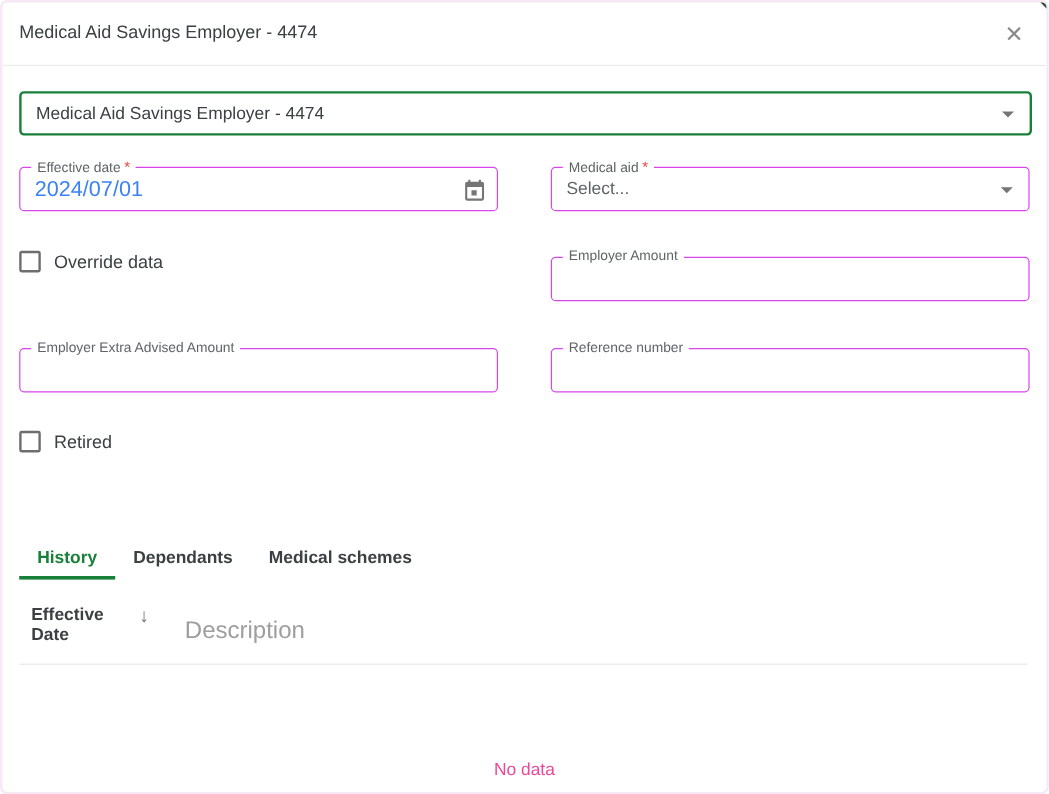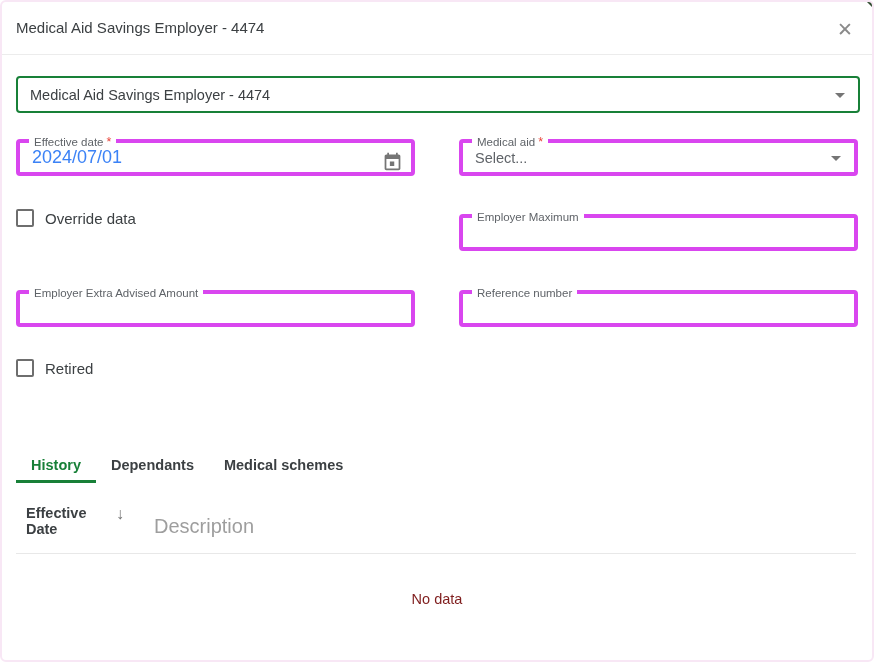--- a/index.html
+++ b/index.html
@@ -15,21 +15,21 @@
   .header-divider{position:absolute;left:0;top:52px;width:100%;height:1px;background:#ececec;}
 
   
   .combo-main{position:absolute;left:14px;top:74px;width:844px;height:37px;box-sizing:border-box;
               border:2px solid #188038;border-radius:4px;display:flex;align-items:center;
               padding:0 34px 0 12px;font-size:14.5px;color:#3c4043;cursor:pointer;background:#fff;}
   .caret{position:absolute;right:13px;top:50%;margin-top:-2px;width:0;height:0;
          border-left:5px solid transparent;border-right:5px solid transparent;border-top:5px solid #757575;}
 
   
-  .field{position:absolute;box-sizing:border-box;width:399px;height:37px;border:4px solid #d946ef;
+  .field{position:absolute;box-sizing:border-box;width:399px;height:37px;border:1px solid #d946ef;
          border-radius:4px;background:#fff;}
   .field-label{position:absolute;left:9px;top:-8px;background:#fff;padding:0 5px;font-size:11.5px;
                color:#5f6368;line-height:15px;white-space:nowrap;}
   .req{color:#e8443a;margin-left:3px;font-size:12.5px;}
   .field-input{width:100%;height:100%;border:none;outline:none;background:transparent;margin:0;
                padding:0 12px;font-size:18px;color:#3b82f6;font-family:inherit;box-sizing:border-box;border-radius:4px;}
   .select-value{display:flex;align-items:center;height:100%;padding:0 34px 0 12px;font-size:14.5px;color:#5f6368;}
   .cal-btn{position:absolute;right:7px;top:7px;width:23px;height:23px;display:flex;align-items:center;
            justify-content:center;cursor:pointer;}
 
@@ -43,21 +43,21 @@
   .tab{height:31px;display:flex;align-items:center;padding:0 15px;font-size:14.5px;font-weight:bold;
        color:#3c4043;border-bottom:3px solid transparent;cursor:pointer;}
   .tab.active{color:#188038;border-bottom-color:#188038;}
 
   
   .th-effective{position:absolute;left:24px;top:503px;width:66px;font-size:14.5px;font-weight:bold;
                 color:#3c4043;line-height:16px;}
   .sort-icon{position:absolute;left:114px;top:503px;font-size:16px;color:#757575;cursor:pointer;}
   .th-description{position:absolute;left:152px;top:513px;font-size:20px;color:#9e9e9e;}
   .table-divider{position:absolute;left:14px;right:16px;top:551px;height:1px;background:#e8e8e8;}
-  .no-data{position:absolute;left:0;right:0;top:589px;text-align:center;font-size:14.5px;color:#7f1d1d;}
+  .no-data{position:absolute;left:0;right:0;top:632px;text-align:center;font-size:14.5px;color:#ec4899;}
 </style>
 </head>
 <body>
 
 <div class="dialog">
 
   <div class="header-title">Medical Aid Savings Employer - 4474</div>
   <div class="close-btn">
     <span>✕</span>
   </div>
@@ -88,21 +88,21 @@
     <div class="select-value">Select...</div>
     <span class="caret"></span>
   </div>
 
   <div class="checkbox-row" style="left:14px;top:207px;">
     <span class="checkbox"></span>
     <span class="checkbox-label">Override data</span>
   </div>
 
   <div class="field" style="left:457px;top:212px;">
-    <span class="field-label">Employer Maximum</span>
+    <span class="field-label">Employer Amount</span>
     <input class="field-input" value="" style="">
   </div>
 
   <div class="field" style="left:14px;top:288px;">
     <span class="field-label">Employer Extra Advised Amount</span>
     <input class="field-input" value="" style="">
   </div>
 
   <div class="field" style="left:457px;top:288px;">
     <span class="field-label">Reference number</span>

